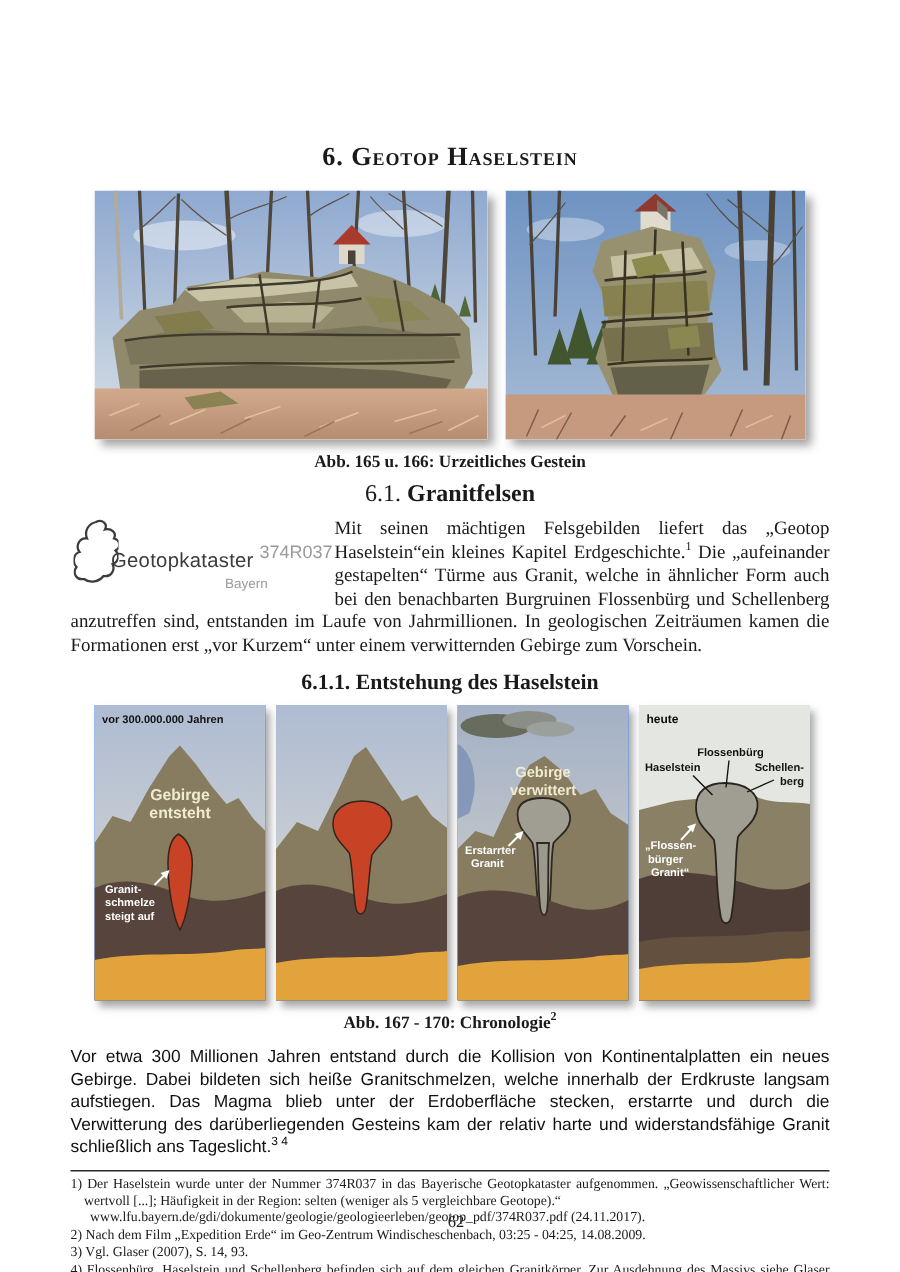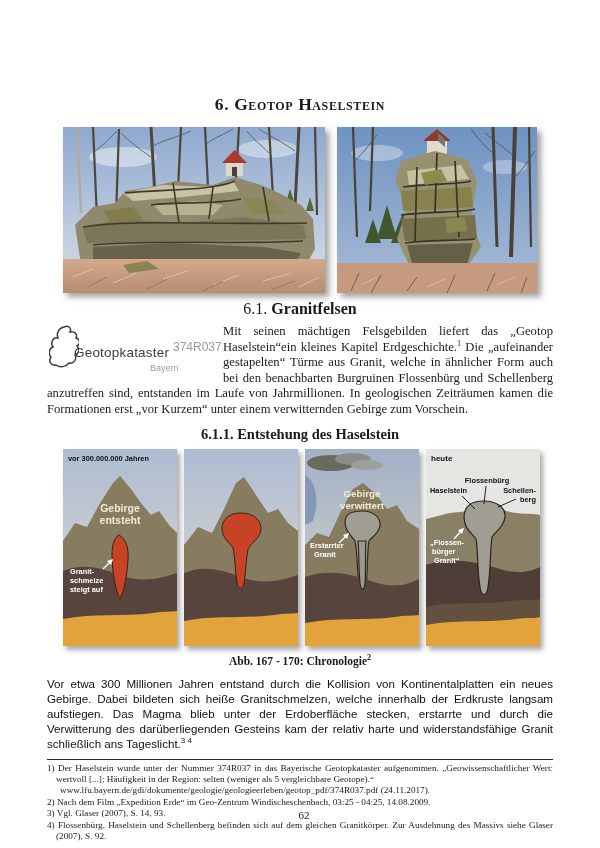--- a/index.html
+++ b/index.html
@@ -214,20 +214,21 @@
           </g>
           <g stroke="#e0bd9c" stroke-width="1">
             <path d="M24,158 L40,150"></path>
               <path d="M90,160 L108,152"></path>
               <path d="M160,158 L178,150"></path>
           </g>
         </svg>
       </div>
     </div>
 
+    <div class="caption">Abb. 165 u. 166: Urzeitliches Gestein</div>
 
     <div class="sec-h1">
       <span class="num">6.1.</span>
       <span class="lbl">Granitfelsen</span>
     </div>
 
     <div class="para1">
       <span class="logo-float">
         <svg class="logo-outline" width="30" height="46" viewBox="0 0 60 92">
           <path d="M30,6 C38,2 46,8 42,16 C50,14 58,20 54,28 C62,30 64,40 56,44 C62,50 60,60 52,62 C56,70 50,80 40,78 C34,86 22,88 14,82 C4,84 -2,74 4,66 C-2,60 0,48 8,46 C2,38 8,26 18,28 C14,18 20,8 30,6 Z" fill="none" stroke="#3c3c3c" stroke-width="3"></path>

